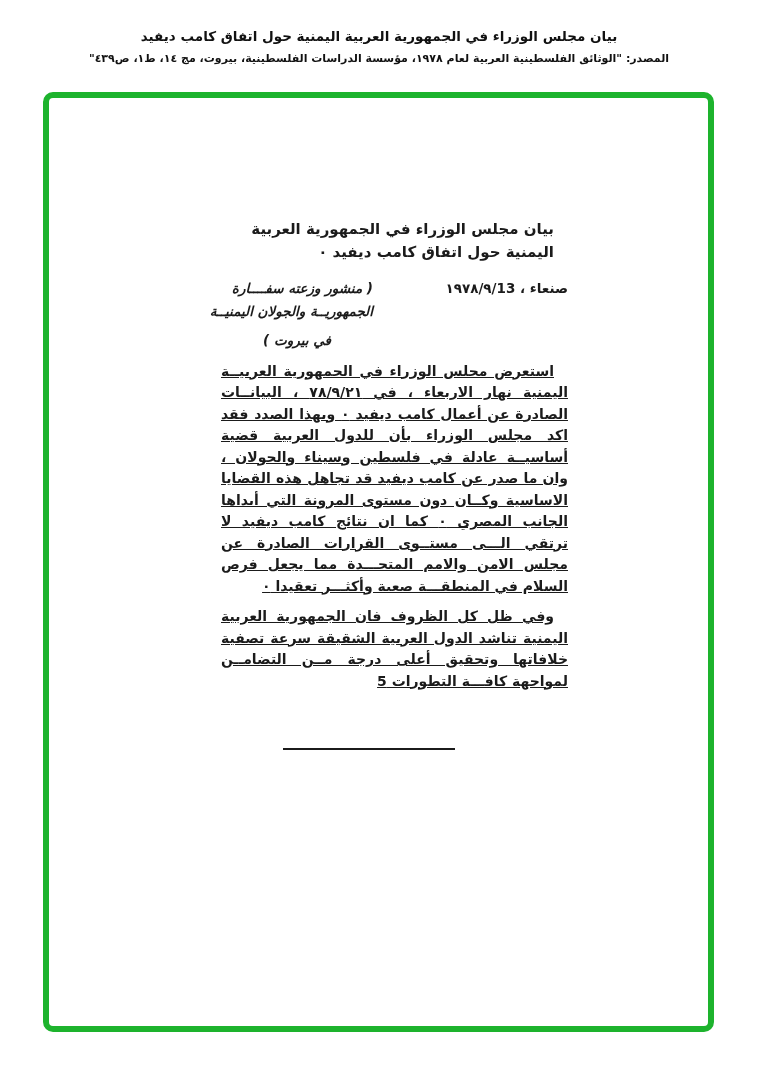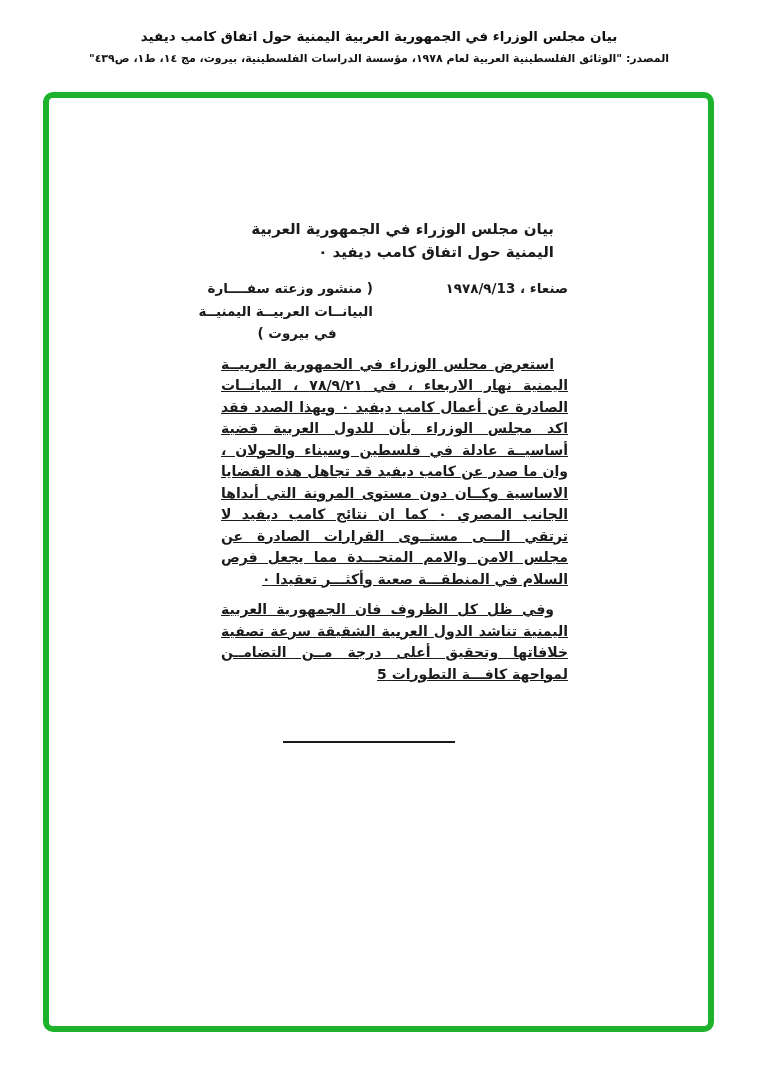--- a/index.html
+++ b/index.html
@@ -78,27 +78,29 @@
     align-items: flex-start;
     margin-top: 13px;
     font-size: 13.5px;
     line-height: 22.5px;
   }
   .dateline {
     white-space: nowrap;
   }
   .dist-note {
     width: 152px;
+    font-style: italic;
   }
   .dist-note .note-line {
     white-space: nowrap;
     text-align: right;
   }
   .dist-note .note-line.centered {
     text-align: center;
+    margin-top: 7px;
   }
   .para {
     margin: 9px 0 0 0;
     font-size: 14px;
     line-height: 21.5px;
     text-align: justify;
     text-indent: 14px;
     text-decoration: underline;
   }
   .divider {
@@ -121,21 +123,21 @@
 
   <div class="frame">
     <article class="doc">
 
       <h1 class="doc-title">بيان مجلس الوزراء في الجمهورية العربية اليمنية حول اتفاق كامب ديفيد ٠</h1>
 
       <div class="date-row">
         <div class="dateline">صنعاء ، ١٩٧٨/٩/13</div>
         <div class="dist-note">
           <div class="note-line">( منشور وزعته سفــــارة</div>
-          <div class="note-line">البيانــات العربيــة اليمنيــة</div>
+          <div class="note-line">الجمهوريــة والجولان اليمنيــة</div>
           <div class="note-line centered">في بيروت )</div>
         </div>
       </div>
 
       <p class="para">استعرض مجلس الوزراء في الجمهورية العربيــة اليمنية نهار الاربعاء ، في ٧٨/٩/٢١ ، البيانــات الصادرة عن أعمال كامب ديفيد ٠ وبهذا الصدد فقد اكد مجلس الوزراء بأن للدول العربية قضية أساسيــة عادلة في فلسطين وسيناء والجولان ، وان ما صدر عن كامب ديفيد قد تجاهل هذه القضايا الاساسية وكــان دون مستوى المرونة التي أبداها الجانب المصري ٠ كما ان نتائج كامب ديفيد لا ترتقي الـــى مستــوى القرارات الصادرة عن مجلس الامن والامم المتحـــدة مما يجعل فرص السلام في المنطقـــة صعبة وأكثـــر تعقيدا ٠</p>
 
       <p class="para">وفي ظل كل الظروف فان الجمهورية العربية اليمنية تناشد الدول العربية الشقيقة سرعة تصفية خلافاتها وتحقيق أعلى درجة مــن التضامــن لمواجهة كافـــة التطورات 5</p>
 
       <div class="divider"></div>
 

